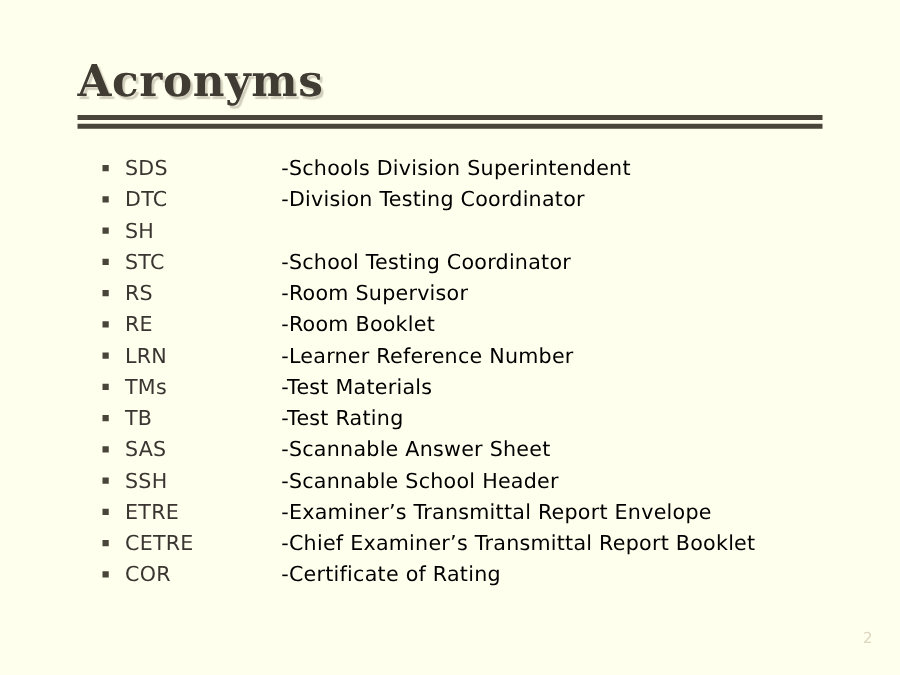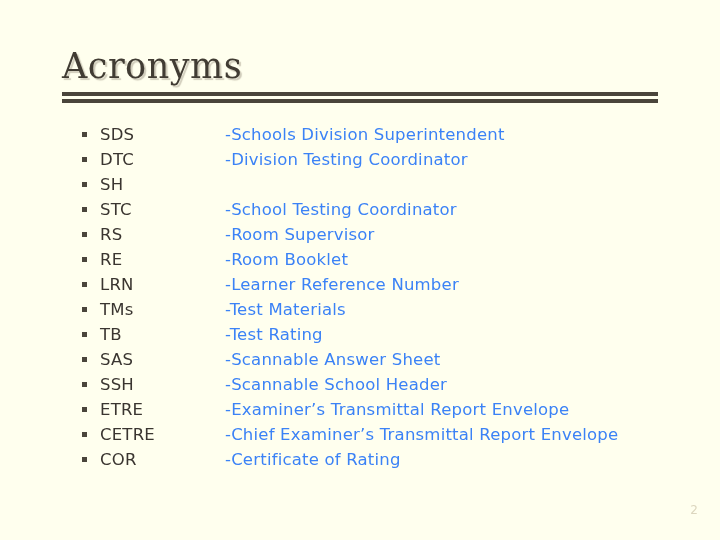--- a/index.html
+++ b/index.html
@@ -24,21 +24,21 @@
   
   .title-block {
     position: absolute;
     left: 62px;
     top: 48px;
     width: 600px;
   }
   .slide-title {
     font-family: "DejaVu Serif", serif;
     font-size: 35px;
-    font-weight: normal;
+    font-weight: bold;
     color: #413C33;
     letter-spacing: 0.5px;
     line-height: 1.05;
     margin: 0;
     text-shadow: 2px 2px 1px rgba(150, 143, 125, 0.45);
     white-space: nowrap;
   }
 
   
   .rule-group {
@@ -95,21 +95,21 @@
     font-size: 16.5px;
     color: #3A3530;
     letter-spacing: 0.2px;
   }
   .acronym-def {
     position: absolute;
     left: 151px;
     top: 0;
     font-family: "DejaVu Sans", sans-serif;
     font-size: 16.5px;
-    color: #3b82f6;
+    color: #000000;
     letter-spacing: 0.2px;
   }
 
   
   .page-number {
     position: absolute;
     right: 22px;
     bottom: 23px;
     font-family: "DejaVu Sans", sans-serif;
     font-size: 12px;
@@ -187,21 +187,21 @@
         <span class="acronym-def">-Scannable School Header</span>
       </li>
       <li class="acronym-row">
         <span class="bullet-icon"></span>
         <span class="acronym-term">ETRE</span>
         <span class="acronym-def">-Examiner’s Transmittal Report Envelope</span>
       </li>
       <li class="acronym-row">
         <span class="bullet-icon"></span>
         <span class="acronym-term">CETRE</span>
-        <span class="acronym-def">-Chief Examiner’s Transmittal Report Envelope</span>
+        <span class="acronym-def">-Chief Examiner’s Transmittal Report Booklet</span>
       </li>
       <li class="acronym-row">
         <span class="bullet-icon"></span>
         <span class="acronym-term">COR</span>
         <span class="acronym-def">-Certificate of Rating</span>
       </li>
     </ul>
 
   <div class="page-number">2</div>
 

